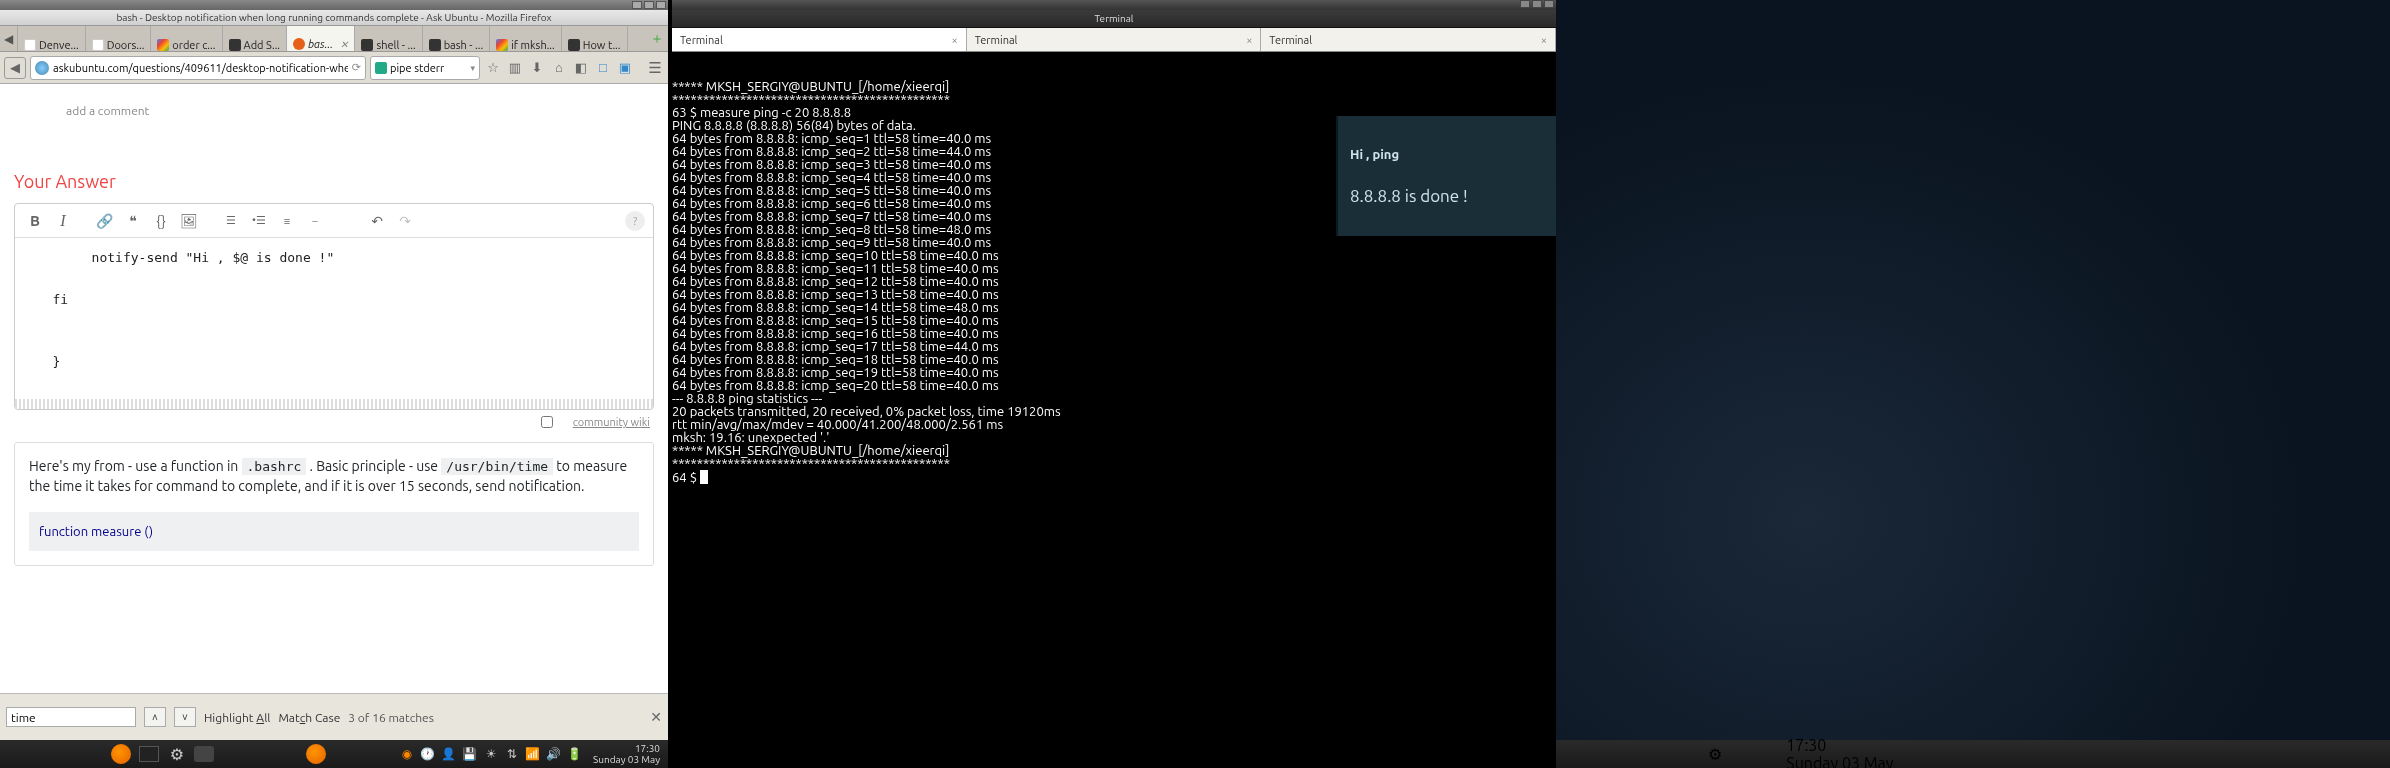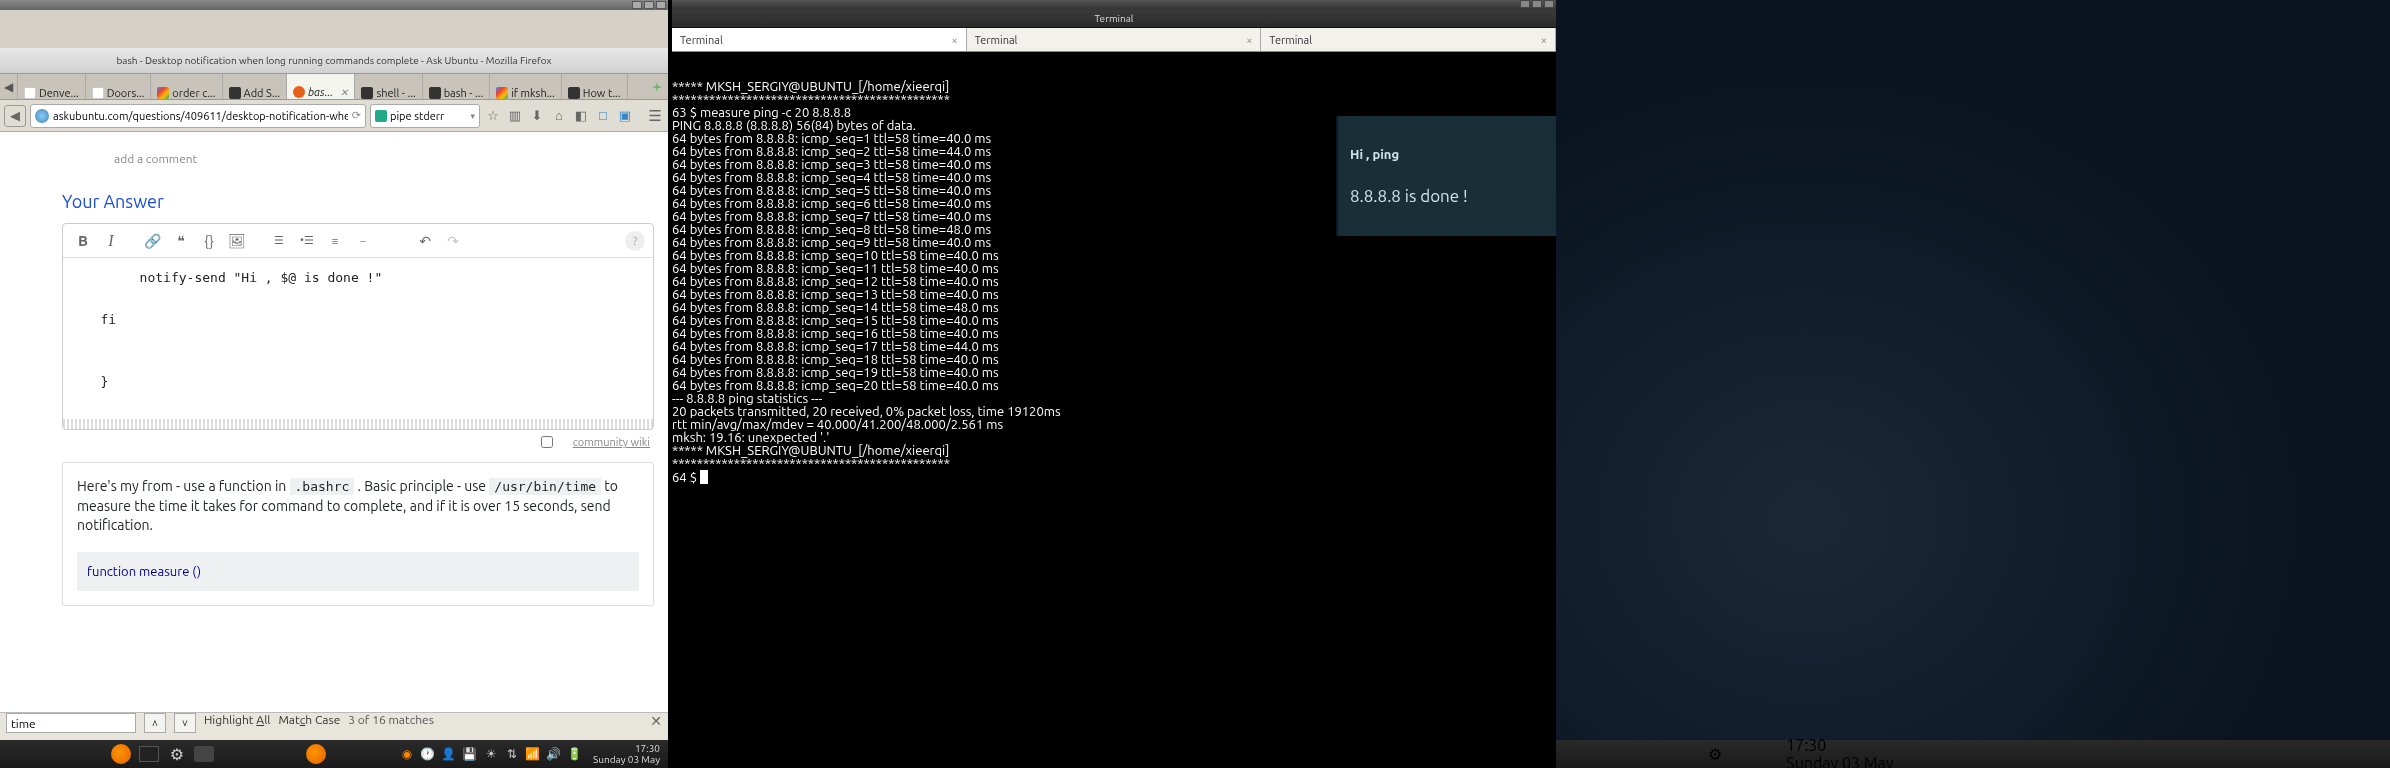--- a/index.html
+++ b/index.html
@@ -2,21 +2,21 @@
 <html><head>
 <meta charset="utf-8">
 <style>
 * { margin: 0; padding: 0; box-sizing: border-box; font-family: Ubuntu, "Segoe UI", Arial, sans-serif; }
 body { width: 2390px; height: 768px; background: #000; display: flex; overflow: hidden; }
 
 
 .left-screen { width: 668px; height: 768px; background: #d4d0c8; display: flex; flex-direction: column; position: relative; }
 .winctrl-left { height: 10px; background: linear-gradient(#888,#666); display: flex; justify-content: flex-end; align-items: center; padding-right: 2px; gap: 2px; }
 .winctrl-left .wc { width: 10px; height: 8px; background: #aaa; border: 1px solid #555; }
-.titlebar-left { height: 26px; background: linear-gradient(#e8e8e8,#d0d0d0); font-size: 10px; display: flex; align-items: center; justify-content: center; color: #333; border-bottom: 1px solid #999; margin-top: 38px; }
+.titlebar-left { height: 16px; background: linear-gradient(#e8e8e8,#d0d0d0); font-size: 10px; display: flex; align-items: center; justify-content: center; color: #333; border-bottom: 1px solid #999; }
 .tabbar { height: 26px; background: #c8c4bc; display: flex; align-items: stretch; border-bottom: 1px solid #999; }
 .tabbar .navb { width: 18px; display: flex; align-items: center; justify-content: center; color: #555; font-size: 12px; border-right: 1px solid #aaa; cursor: pointer; }
 .tab { display: flex; align-items: flex-end; padding: 0 6px; font-size: 11px; color: #222; border-right: 1px solid #aaa; max-width: 80px; overflow: hidden; white-space: nowrap; cursor: pointer; gap: 3px; }
 .tab.active { background: #f5f5f0; border-bottom: 2px solid #f5f5f0; margin-bottom: -1px; font-style: italic; }
 .tab .favicon { width: 12px; height: 12px; background: #58b; border-radius: 2px; flex-shrink: 0; }
 .tab .favicon.w { background: #fff; border: 1px solid #ccc; }
 .tab .favicon.g { background: linear-gradient(135deg,#4285f4,#ea4335,#fbbc05,#34a853); }
 .tab .favicon.au { background: #e6601a; border-radius: 50%; }
 .tab .favicon.se { background: #333; }
 .tab .x { margin-left: 4px; color: #888; font-size: 10px; }
@@ -27,43 +27,43 @@
 .urlbar .ub.back { border: 1px solid #999; border-radius: 3px; width: 22px; height: 22px; }
 .addr { flex: 1; min-width: 0; height: 24px; background: #fff; border: 1px solid #aaa; border-radius: 3px; display: flex; align-items: center; padding: 0 4px; font-size: 11px; color: #444; gap: 4px; }
 .addr .globe { width: 14px; height: 14px; border-radius: 50%; background: radial-gradient(#8cf,#48a); flex-shrink: 0; }
 .addr input { border: none; outline: none; flex: 1; font-size: 11px; background: transparent; min-width: 0; }
 .addr .refresh { color: #888; cursor: pointer; }
 .searchbox { width: 110px; height: 24px; background: #fff; border: 1px solid #aaa; border-radius: 3px; display: flex; align-items: center; padding: 0 4px; font-size: 11px; gap: 3px; }
 .searchbox .sicon { width: 12px; height: 12px; background: #2a8; border-radius: 2px; }
 .searchbox input { border: none; outline: none; flex: 1; font-size: 11px; min-width: 0; }
 .searchbox .dd { color: #888; font-size: 9px; }
 
-.page { flex: 1; background: #fff; overflow-y: auto; overflow-x: hidden; position: relative; padding-left: 48px; }
+.page { flex: 1; background: #fff; overflow-y: auto; overflow-x: hidden; position: relative; }
 .page-inner { padding: 10px 14px 0 14px; }
 .addcomment { color: #888; font-size: 12px; padding: 10px 0 18px 52px; cursor: pointer; }
-.youranswer { font-size: 18px; color: #1d4ed8; padding: 8px 0 12px 0; }
+.youranswer { font-size: 18px; color: #ef4444; padding: 8px 0 12px 0; margin-top: 28px; }
 .editor { border: 1px solid #ccc; border-radius: 4px; }
 .editor-tb { height: 34px; border-bottom: 1px solid #ddd; display: flex; align-items: center; padding: 0 8px; gap: 4px; }
 .ebtn { width: 24px; height: 24px; display: flex; align-items: center; justify-content: center; color: #666; font-size: 14px; cursor: pointer; border-radius: 3px; }
 .ebtn.bold { font-weight: bold; font-size: 15px; }
 .ebtn.ital { font-style: italic; font-family: serif; font-size: 16px; }
 .esep { width: 10px; }
 .ehelp { margin-left: auto; width: 20px; height: 20px; border-radius: 50%; background: #eee; color: #aaa; display: flex; align-items: center; justify-content: center; font-size: 12px; cursor: pointer; }
 .editor-body { position: relative; }
 .editor-ta { width: 100%; height: 158px; border: none; outline: none; resize: none; padding: 10px 14px; font-family: Consolas, monospace; font-size: 13px; line-height: 1.6; color: #222; white-space: pre; overflow: auto; }
 .editor-grip { height: 10px; background: repeating-linear-gradient(90deg,#ddd 0,#ddd 2px,transparent 2px,transparent 4px); cursor: ns-resize; }
 .cwiki { display: flex; justify-content: flex-end; padding: 6px 4px 14px 0; font-size: 11px; color: #888; gap: 20px; text-decoration: underline; }
 .cwiki input { width: 12px; height: 12px; }
 
 .preview { border: 1px solid #ddd; border-radius: 3px; padding: 14px; font-size: 14px; color: #232629; line-height: 1.4; }
 .preview code { background: #eff0f1; padding: 1px 5px; font-family: Consolas, monospace; font-size: 13px; }
 .preview pre { background: #eff0f1; padding: 10px; margin-top: 16px; font-family: Consolas, monospace; font-size: 13px; color: #222; }
 .preview .kw { color: #00008b; }
 
-.findbar { height: 28px; background: #e8e5dd; border-top: 1px solid #bbb; display: flex; align-items: flex-start; padding: 0 6px; gap: 8px; font-size: 12px; color: #333; }
+.findbar { height: 47px; background: #e8e5dd; border-top: 1px solid #bbb; display: flex; align-items: center; padding: 0 6px; gap: 8px; font-size: 12px; color: #333; }
 .findbar input { width: 130px; height: 20px; border: 1px solid #aaa; padding: 0 4px; font-size: 12px; }
 .findbar .fnav { width: 22px; height: 20px; border: 1px solid #aaa; display: flex; align-items: center; justify-content: center; cursor: pointer; font-size: 10px; background: #f3f3f0; }
 .findbar .hl { cursor: pointer; }
 .findbar .hl u { text-decoration: underline; }
 .findbar .matches { color: #555; }
 .findbar .fx { margin-left: auto; cursor: pointer; color: #666; font-size: 14px; }
 
 .taskbar { height: 28px; background: linear-gradient(#2a2a2a,#1a1a1a); display: flex; align-items: center; padding: 0 4px; gap: 6px; position: relative; }
 .taskbar .tbicon { width: 22px; height: 20px; display: flex; align-items: center; justify-content: center; color: #ccc; cursor: pointer; border-radius: 3px; }
 .taskbar .firefox { background: radial-gradient(circle at 40% 40%,#ff9500,#e66000); border-radius: 50%; width: 20px; height: 20px; }

